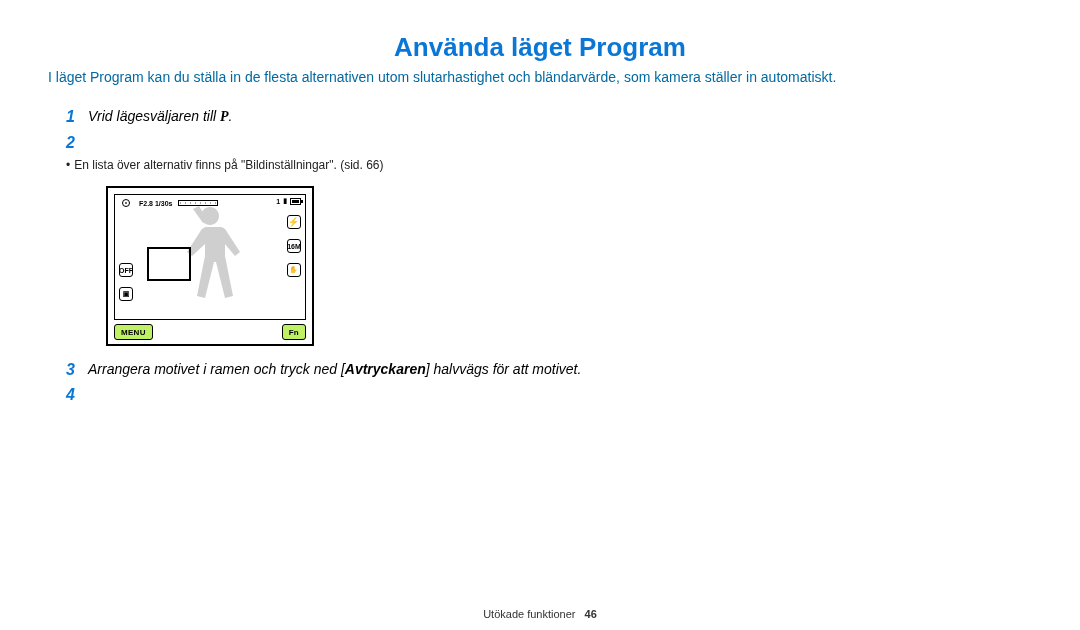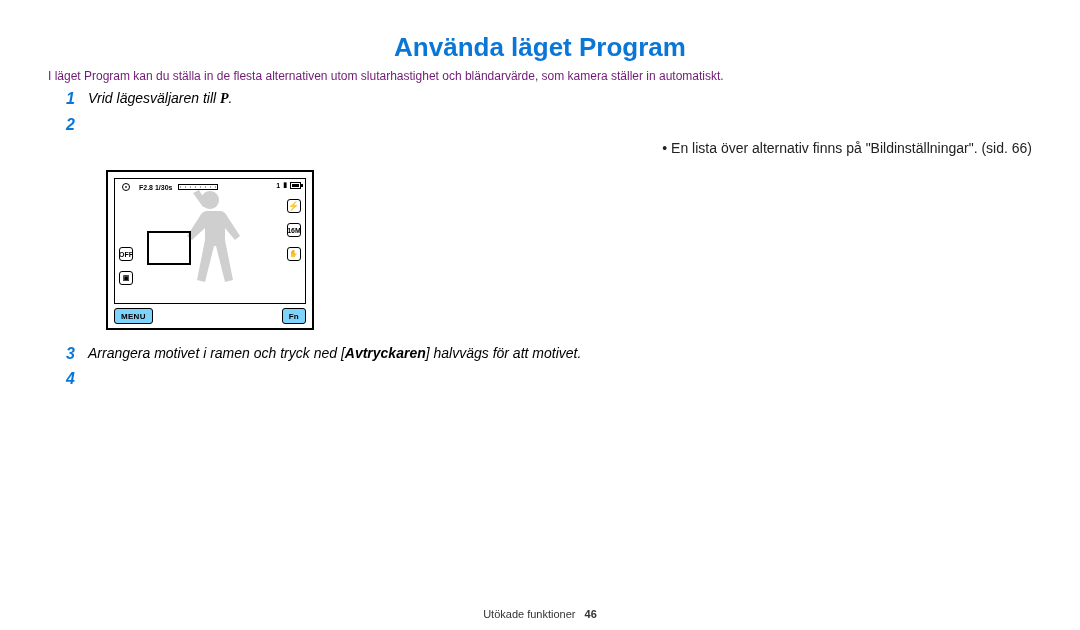--- a/index.html
+++ b/index.html
@@ -15,23 +15,23 @@
     padding: 32px 48px 0 48px;
   }
   .title {
     color: #0a77d6;
     font-size: 26px;
     font-weight: 700;
     margin-bottom: 6px;
     text-align: center;
   }
   .intro {
-    font-size: 12px;
-    color: #701a75;
-    margin-bottom: 6px;
+    font-size: 14px;
+    color: #0369a1;
+    margin-bottom: 22px;
   }
   .steps { margin-left: 18px; }
   .step {
     display: flex;
     align-items: flex-start;
     margin-bottom: 6px;
   }
   .stepnum {
     color: #0a77d6;
     font-size: 16px;
@@ -48,24 +48,23 @@
   }
   .step .bold { font-weight: 700; }
   .step .icon-p {
     display: inline-block;
     font-family: "Times New Roman", serif;
     font-weight: 700;
     font-size: 14px;
     vertical-align: baseline;
   }
   .substep {
-    font-size: 14px;
+    font-size: 12px;
     color: #222;
     margin-bottom: 14px;
-    text-align: right;
   }
   .substep .bullet { margin-right: 4px; }
   
   .screen-wrap {
     margin: 2px 0 14px 40px;
     width: 208px;
     height: 160px;
     border: 2px solid #000;
     position: relative;
     background: #fff;
@@ -145,21 +144,21 @@
   .bottom-btns {
     display:flex; justify-content:space-between;
     margin: 4px 6px 4px 6px;
     height: 16px;
   }
   .lcd-btn {
     border:1px solid #000;
     border-radius:3px;
     font-size:8px;
     font-weight:700;
-    background:#7dd3fc;
+    background:#bef264;
     padding:1px 6px;
     display:flex;align-items:center;
     letter-spacing:.3px;
   }
   .footer {
     position:absolute;
     bottom: 10px;
     left:0; right:0;
     text-align:center;
     font-size: 11px;

